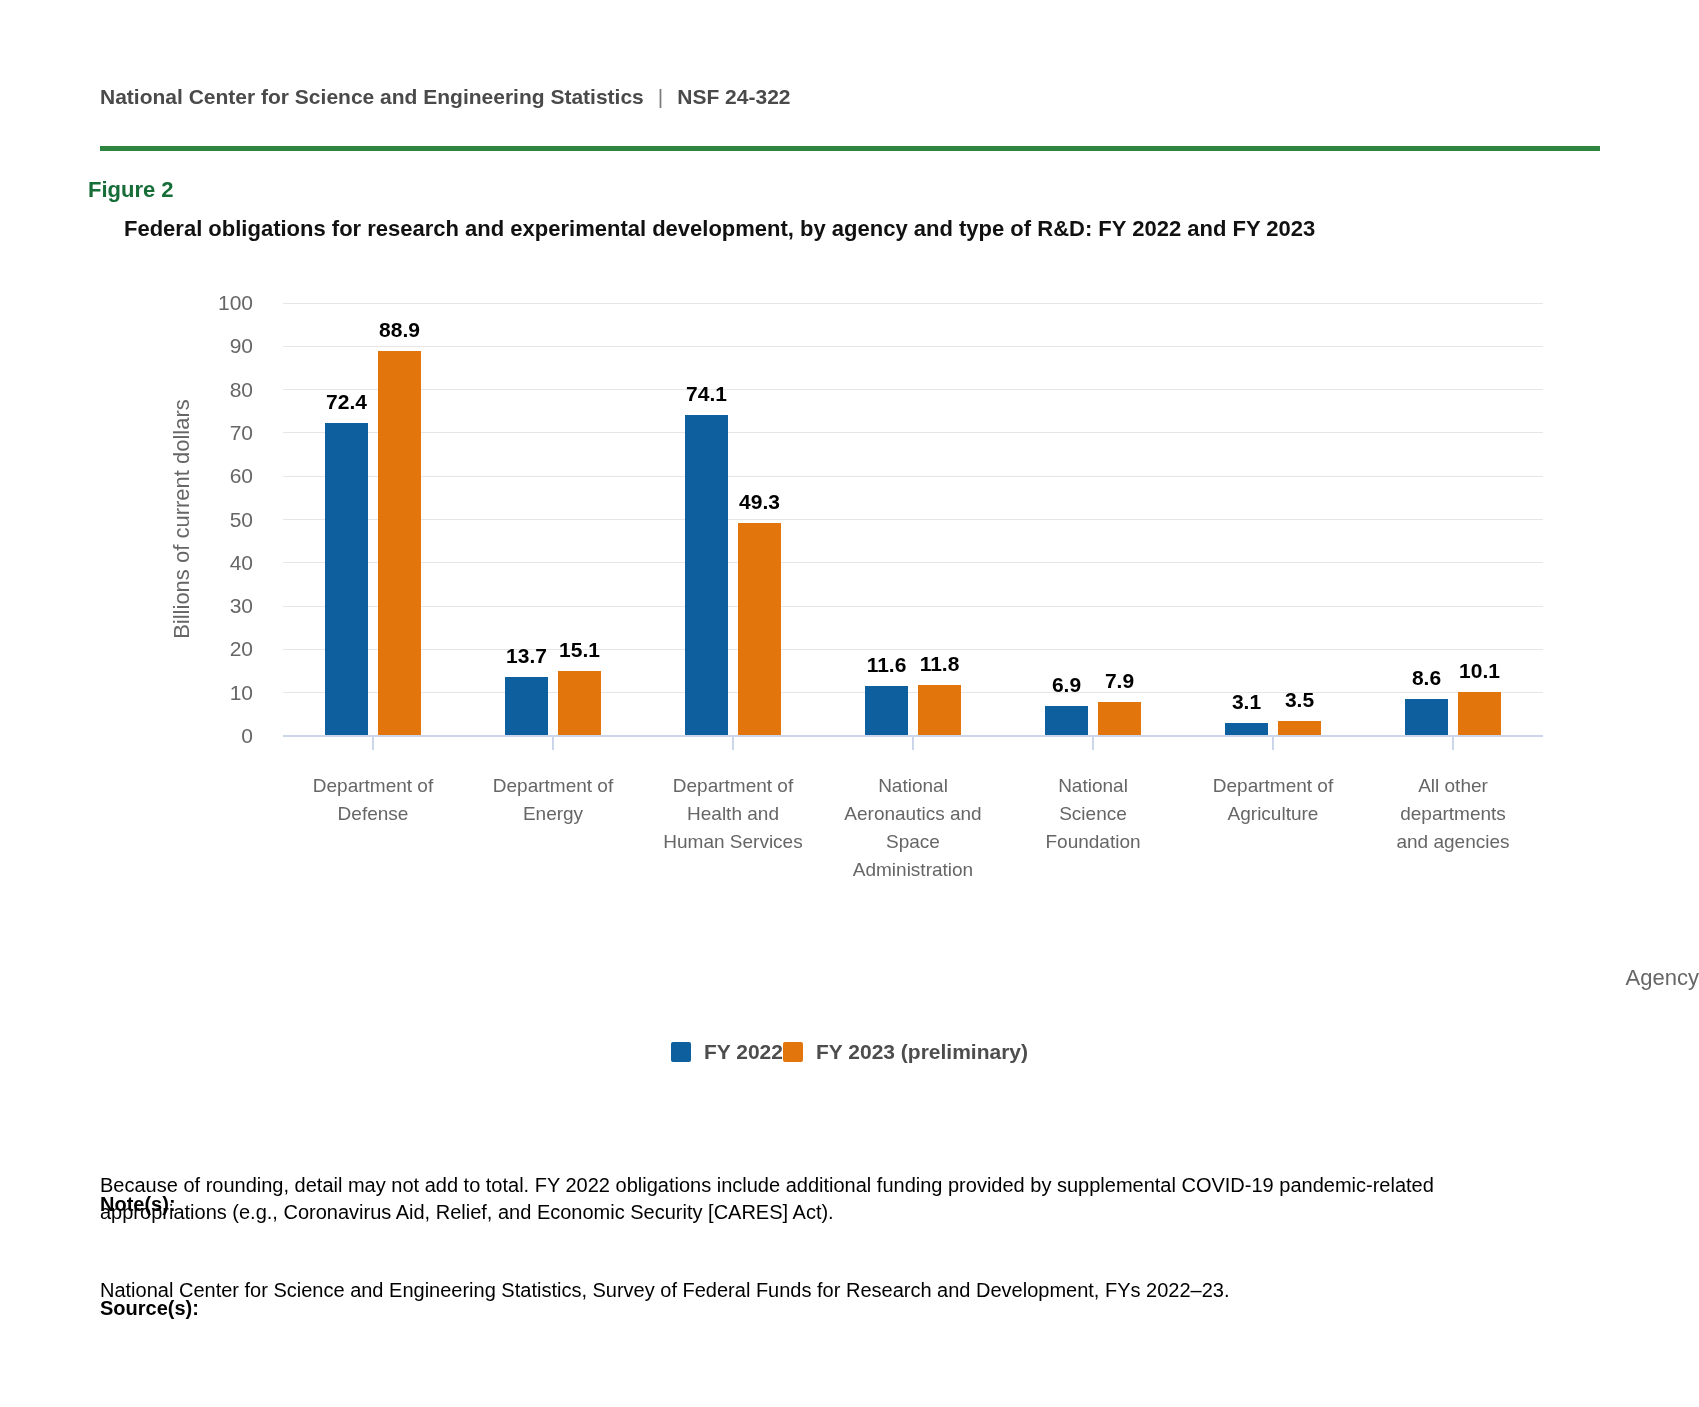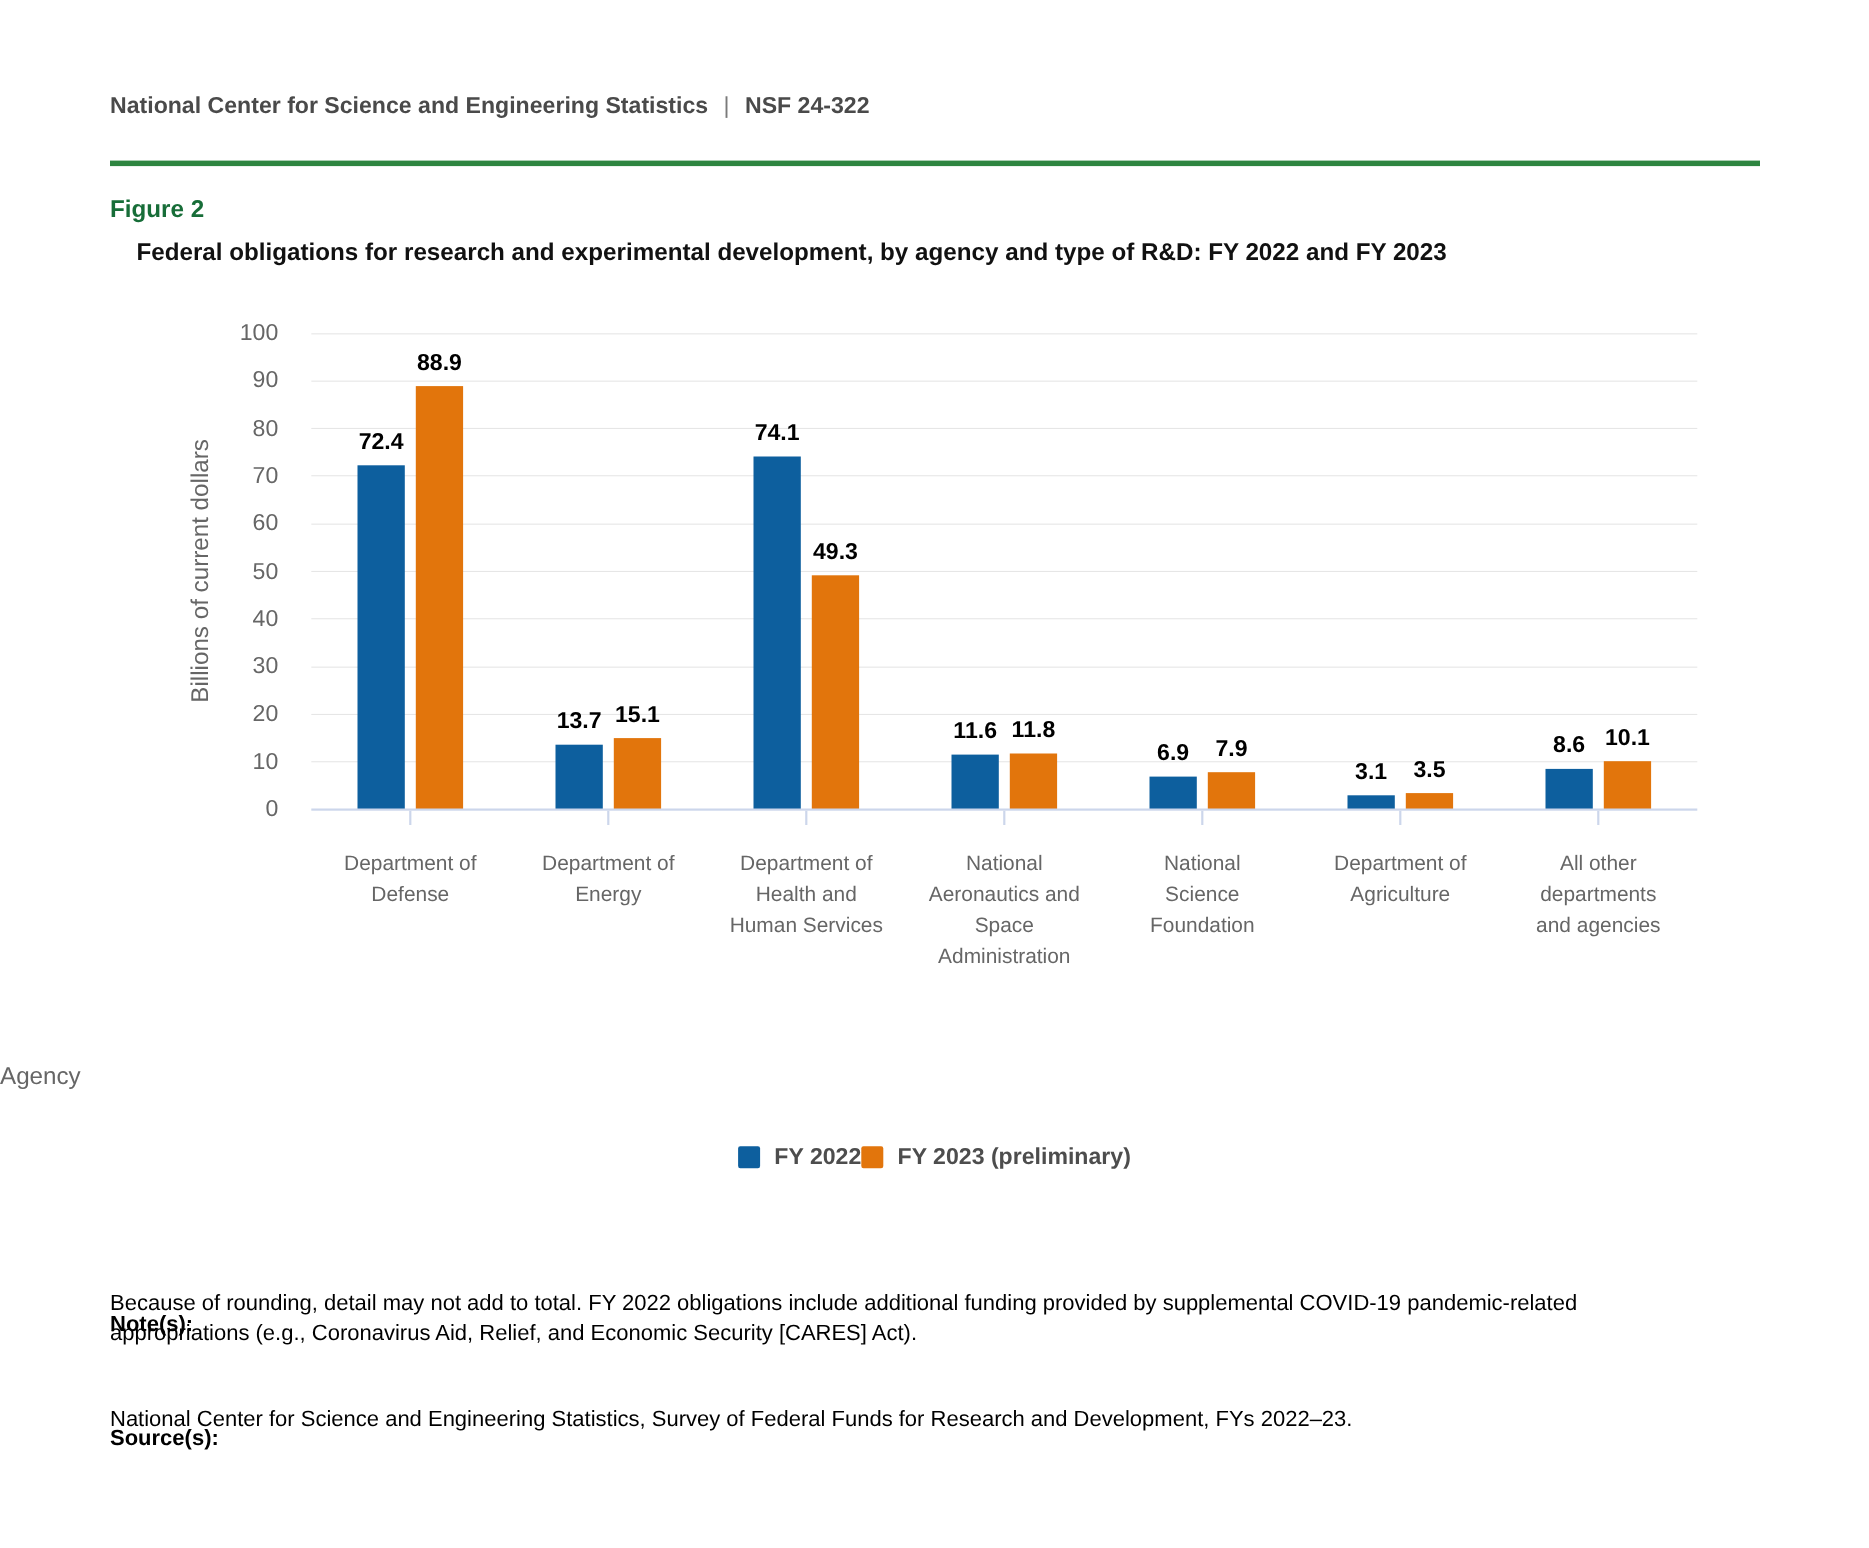--- a/index.html
+++ b/index.html
@@ -1,26 +1,26 @@
 <!DOCTYPE html>
 <html><head>
 <meta charset="utf-8">
 <style>
   html,body{margin:0;padding:0;background:#fff;}
   .page{position:relative;width:1699px;height:1407px;background:#ffffff;
         font-family:"Liberation Sans",sans-serif;overflow:hidden;}
   .hdr{position:absolute;left:100px;top:85px;font-size:21px;font-weight:bold;color:#4a4a4a;}
   .hdr .sep{margin:0 14px;font-weight:normal;color:#7a7a7a;}
   .rule{position:absolute;left:100px;top:146px;width:1500px;height:5px;}
-  .figlabel{position:absolute;left:100px;top:177px;font-size:22px;font-weight:bold;}
+  .figlabel{position:absolute;left:88px;top:177px;font-size:22px;font-weight:bold;}
   .figtitle{position:absolute;left:100px;top:216px;font-size:22px;font-weight:bold;color:#111;margin-left:24px;}
   #chart{position:absolute;left:0;top:0;width:1699px;height:1407px;}
   .ytitle{position:absolute;left:182px;top:519px;transform:translate(-50%,-50%) rotate(-90deg);
           color:#666;font-size:22px;white-space:nowrap;}
-  .xtitle{position:absolute;left:0;top:965px;width:1699px;text-align:left;color:#666;font-size:22px;}
+  .xtitle{position:absolute;left:0;top:965px;width:1699px;text-align:right;color:#666;font-size:22px;}
   #legend{position:absolute;left:0;top:1040px;width:1699px;display:flex;justify-content:center;}
   .litem{display:flex;align-items:center;gap:13px;}
   .swatch{width:20px;height:20px;border-radius:2px;display:inline-block;}
   .llabel{font-size:21px;font-weight:bold;color:#4d4d4d;}
   .noteh{position:absolute;left:100px;font-size:20px;font-weight:bold;color:#000;margin-top:48px;}
   .noteb{position:absolute;left:100px;font-size:20px;line-height:27px;color:#000;width:1390px;}
 </style>
 </head>
 <body>
 

